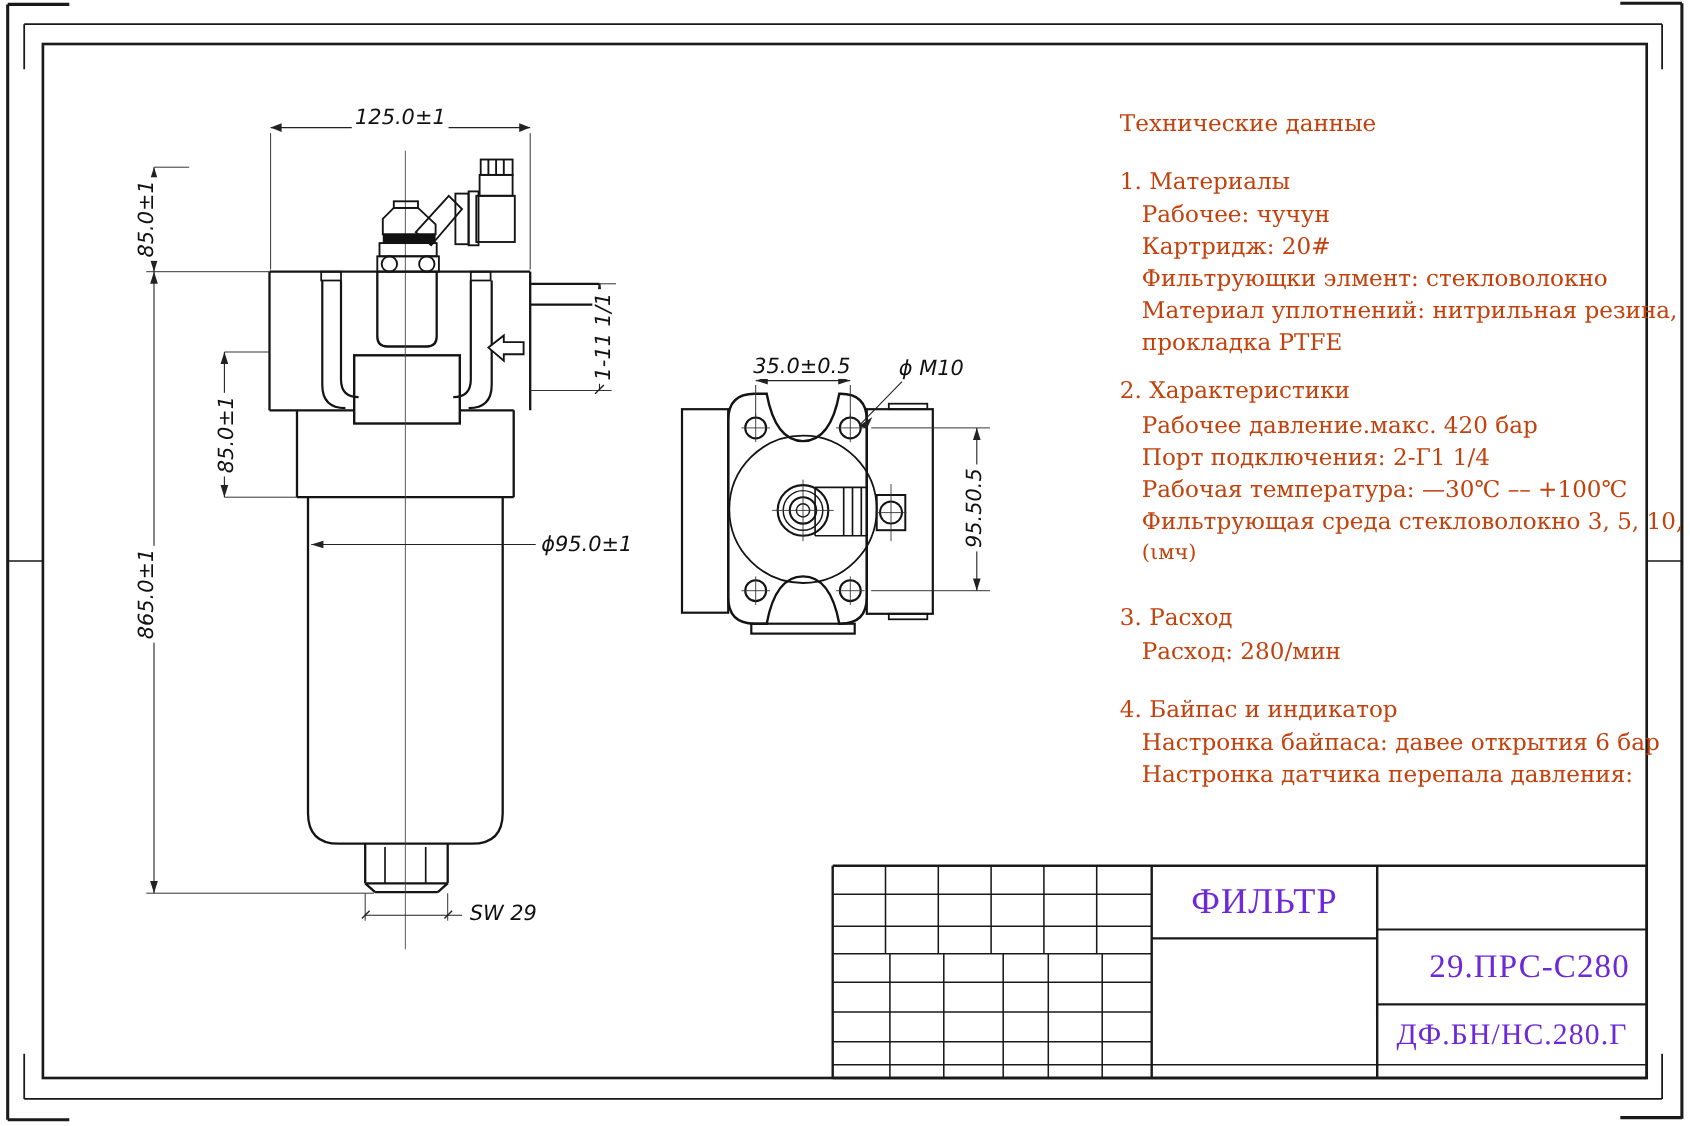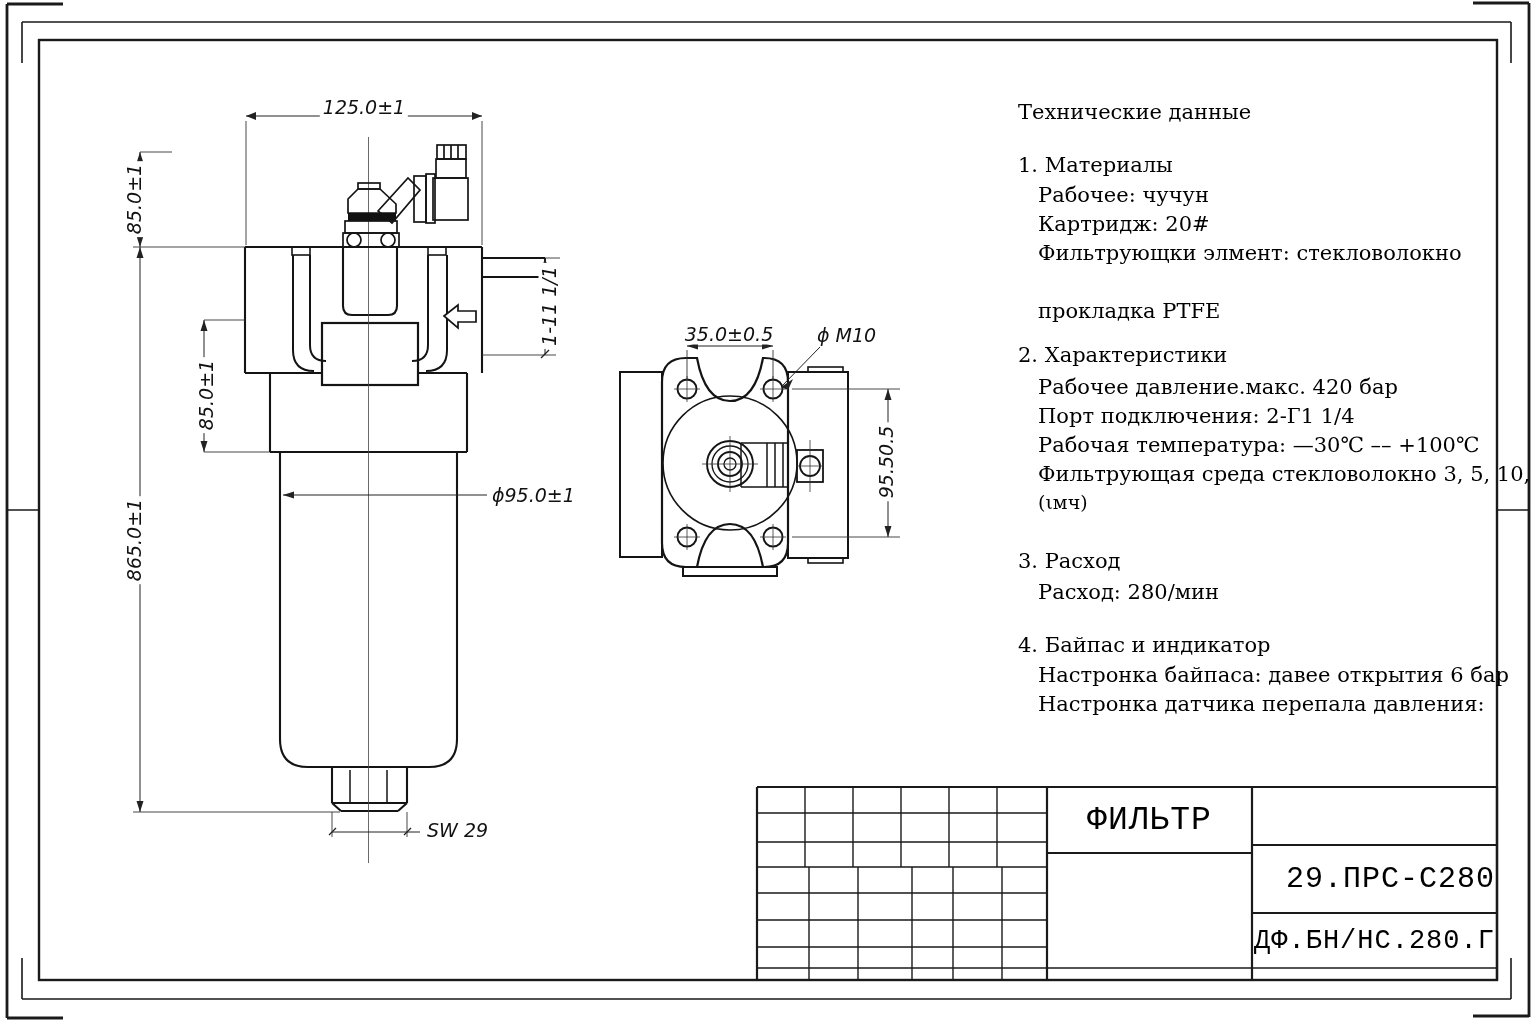--- a/index.html
+++ b/index.html
@@ -1,26 +1,26 @@
 <!DOCTYPE html>
 <html><head>
 <meta charset="utf-8">
 <style>
   html,body{margin:0;padding:0;background:#fff;}
   .stage{position:relative;width:1536px;height:1024px;background:#ffffff;overflow:hidden;
          font-family:"DejaVu Serif","Liberation Serif",serif;}
   svg{position:absolute;left:0;top:0;}
-  .lbl{position:absolute;white-space:nowrap;color:#000000;}
+  .lbl{position:absolute;white-space:nowrap;color:#c2410c;}
   .ser{font-family:"DejaVu Serif","Liberation Serif",serif;font-size:21px;line-height:1.25;}
   .ser.sm{font-size:19px;}
   .dim{font-family:"DejaVu Sans","Liberation Sans",sans-serif;font-style:italic;font-size:19px;
        color:#111;line-height:1;background:#fff;padding:1px 3px;}
   .ctr{transform:translate(-50%,-50%);}
   .rot{transform:translate(-50%,-50%) rotate(-90deg);}
-  .tbx{font-family:Liberation Mono, monospace;color:#000000;position:absolute;
+  .tbx{font-family:Liberation Serif, serif;color:#6d28d9;position:absolute;
        display:flex;align-items:center;justify-content:center;letter-spacing:1px;font-weight:400;}
 </style>
 </head>
 <body>
 
 <div class="stage">
 
 <svg width="1536" height="1024" viewBox="0 0 1536 1024">
 
   <g stroke="#1a1a1a" fill="none">
@@ -139,20 +139,21 @@
 <div class="lbl dim ctr" style="left:729px;top:334px;">35.0±0.5</div>
 <div class="lbl dim" style="left:814px;top:325px;">ϕ M10</div>
 <div class="lbl dim rot" style="left:886px;top:462px;">95.50.5</div>
 
 <div class="lbl ser" style="left:1018px;top:99px;">Технические данные</div>
 
 <div class="lbl ser" style="left:1018px;top:152px;">1. Материалы</div>
 <div class="lbl ser" style="left:1038px;top:182px;">Рабочее: чучун</div>
 <div class="lbl ser" style="left:1038px;top:211px;">Картридж: 20#</div>
 <div class="lbl ser" style="left:1038px;top:240px;">Фильтрующки элмент: стекловолокно</div>
+<div class="lbl ser" style="left:1038px;top:269px;">Материал уплотнений: нитрильная резина,</div>
 <div class="lbl ser" style="left:1038px;top:298px;">прокладка PTFE</div>
 
 <div class="lbl ser" style="left:1018px;top:342px;">2.  Характеристики</div>
 <div class="lbl ser" style="left:1038px;top:374px;">Рабочее давление.макс. 420 бар</div>
 <div class="lbl ser" style="left:1038px;top:403px;">Порт подключения: 2-Г1 1/4</div>
 <div class="lbl ser" style="left:1038px;top:432px;">Рабочая температура: —30℃ ––  +100℃</div>
 <div class="lbl ser" style="left:1038px;top:461px;">Фильтрующая среда стекловолокно 3, 5, 10, 20</div>
 <div class="lbl ser sm" style="left:1038px;top:491px;">(ιмч)</div>
 
 <div class="lbl ser" style="left:1018px;top:548px;">3.  Расход</div>

